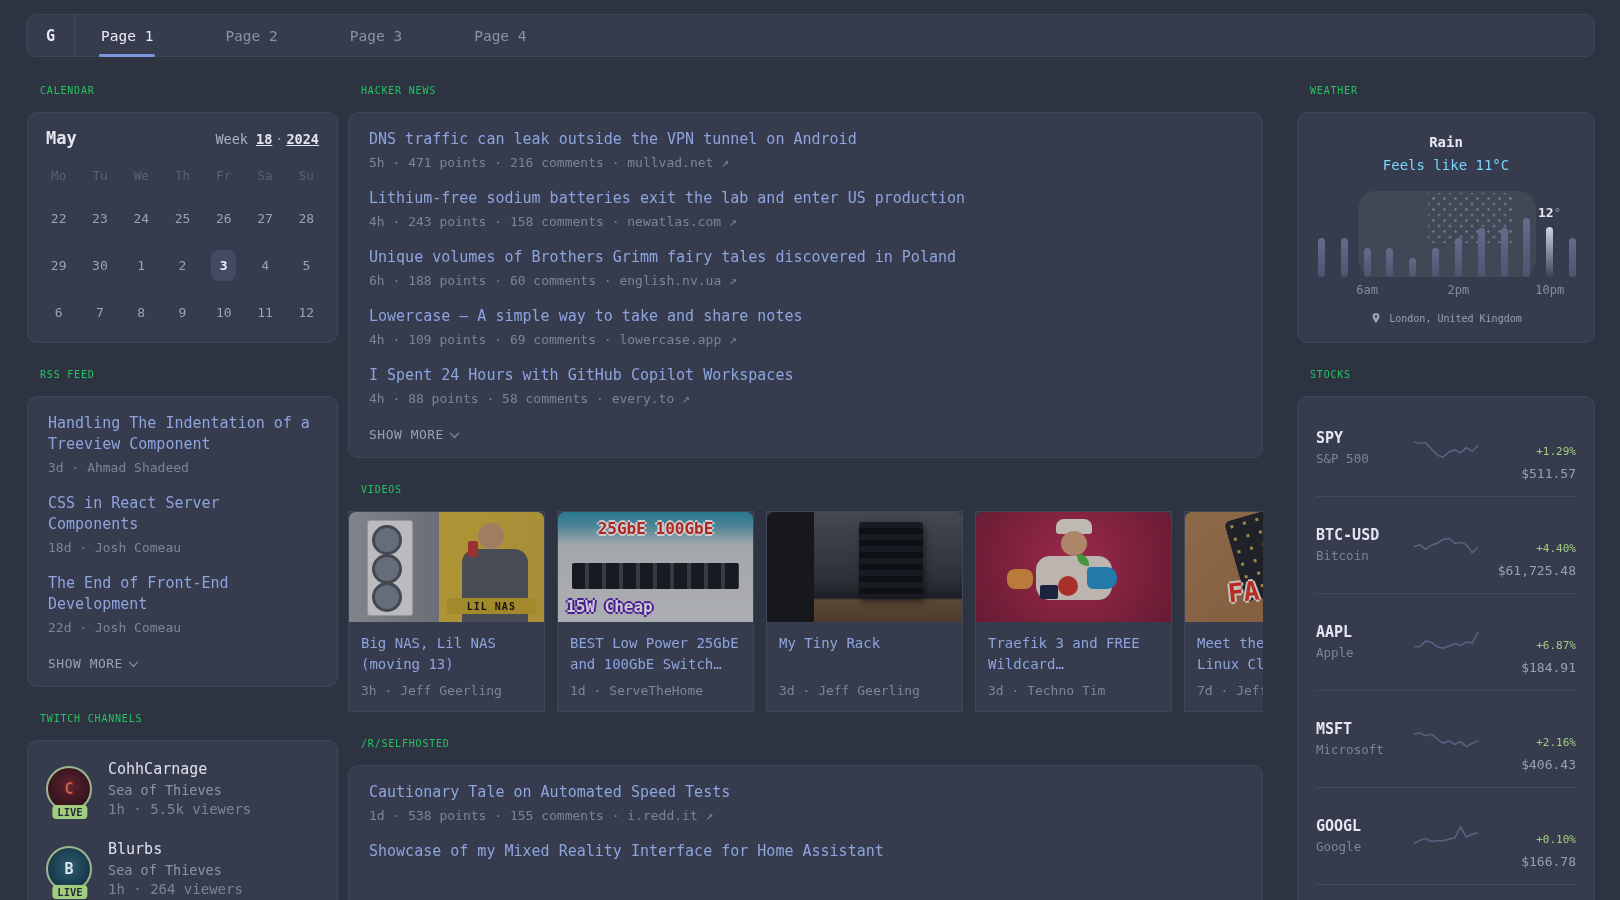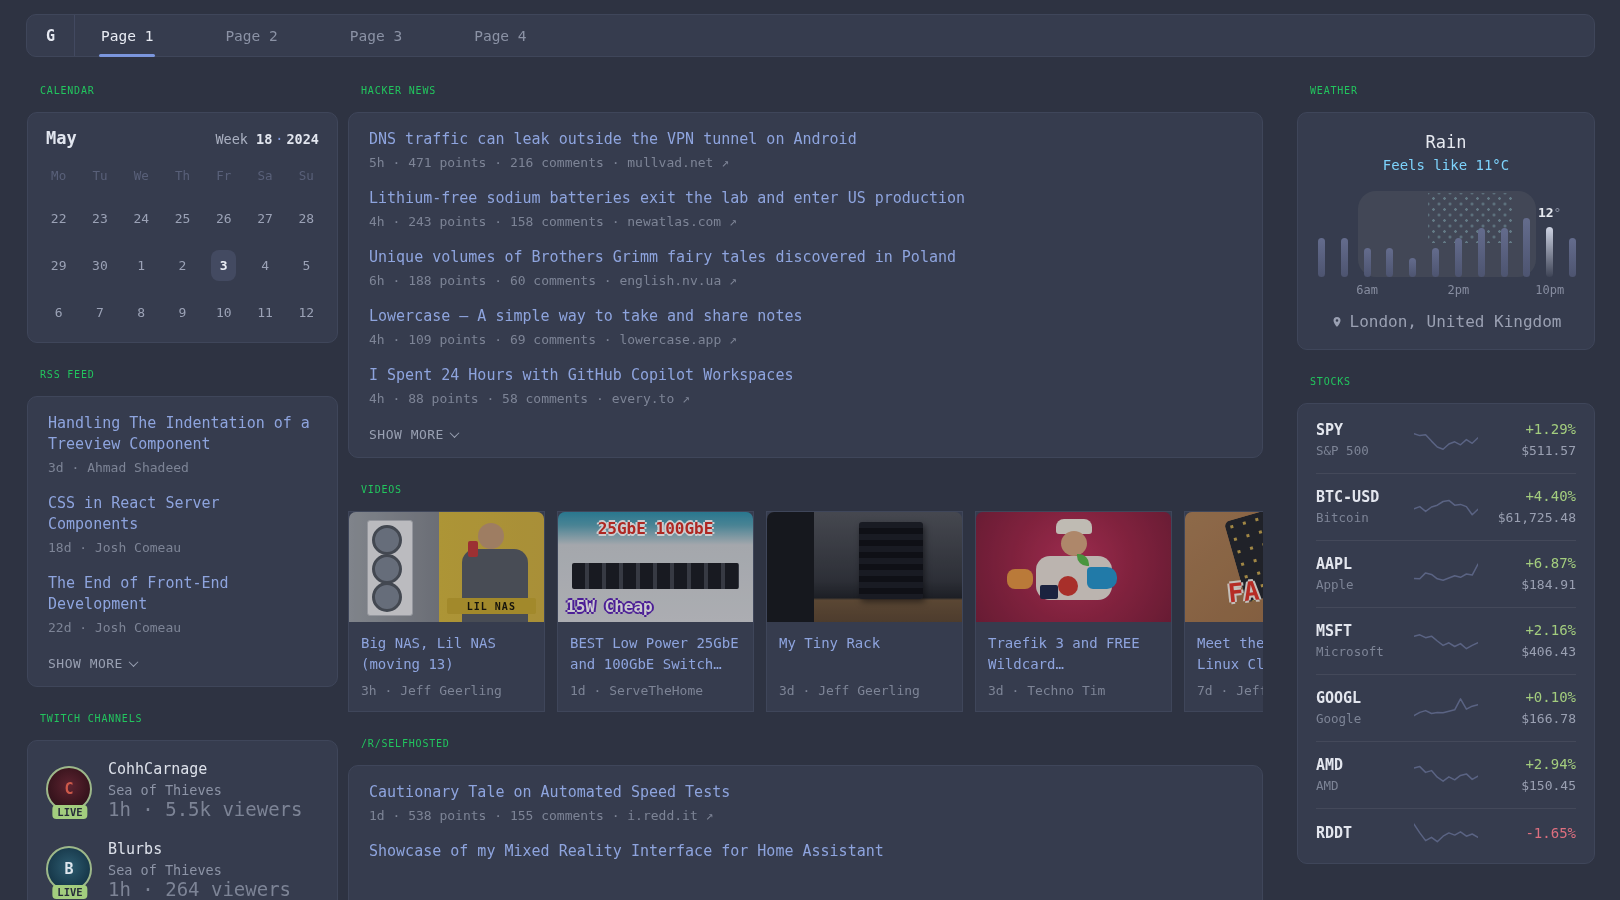--- a/index.html
+++ b/index.html
@@ -25,21 +25,21 @@
   #col-left{position:absolute;left:27px;top:85px;width:311px;}
   #col-mid{position:absolute;left:348px;top:85px;width:915px;}
   #col-right{position:absolute;left:1297px;top:85px;width:298px;}
   .gap-sec{margin-top:26px;}
 
   
   #calendar{padding:15px 18px 14px;}
   .cal-head{display:flex;justify-content:space-between;align-items:baseline;}
   .cal-month{font-size:17px;font-weight:700;color:#e2e6ef;}
   .cal-week{font-size:13.5px;color:#aab0c1;}
-  .cal-week b{color:#e2e6ef;font-weight:700;}
+  .cal-week b{color:#e2e6ef;font-weight:700;text-decoration:underline;}
   .cal-week .dot{color:#7b96dd;margin:0 3px;}
   .cal-grid{display:grid;grid-template-columns:repeat(7,1fr);text-align:center;margin-top:16px;gap:16px;}
   .cal-grid.wk span{font-size:12.5px;color:#596079;padding:4px 0;}
   .cal-grid.days span{font-size:13px;color:#9ba2b6;height:31px;line-height:31px;border-radius:8px;}
   .cal-grid.days span.today{background:#434a61;color:#e9ecf3;font-weight:700;}
 
   
   .feed{padding:16px 20px 14px;}
   .feed .item{margin-bottom:16px;}
   .f-title{display:block;color:#8ea4de;font-size:15px;line-height:21px;margin-bottom:3px;cursor:pointer;}
@@ -55,21 +55,21 @@
   .tw-av{position:relative;width:48px;flex:none;margin-right:14px;}
   .avatar{width:42px;height:42px;border-radius:50%;border:2px solid #9db88a;
     display:flex;align-items:center;justify-content:center;font-size:15px;font-weight:700;}
   .av-cohh{background:radial-gradient(circle at 50% 42%,#5d2330 0%,#3a151e 60%,#26111a 100%);color:#cf5a4a;}
   .av-blurbs{background:radial-gradient(circle at 50% 45%,#2d5c70 0%,#17384a 70%);color:#dfe7ee;}
   .av-prime{background:radial-gradient(circle at 50% 35%,#d8a06a 0%,#b06a44 40%,#3a3350 75%,#262b3d 100%);border-color:#68708e;color:transparent;}
   .live-badge{position:absolute;left:50%;transform:translateX(-50%);bottom:-7px;
     background:#a3cd7e;color:#272c3a;font-size:10.5px;font-weight:700;padding:1px 5px;border-radius:4px;}
   .tw-name{font-size:15px;color:#dde1ea;line-height:21px;}
   .tw-game{font-size:13.5px;color:#8d94a6;line-height:20px;}
-  .tw-meta{font-size:19px;color:#7d8496;line-height:19px;}
+  .tw-meta{font-size:14px;color:#7d8496;line-height:19px;}
 
   
   #videos-row{display:flex;overflow:hidden;width:915px;margin-top:16px;}
   .v-card{flex:none;width:195px;margin-right:12px;background:#363c4e;border:1px solid #3f465a;border-radius:0;cursor:pointer;}
   .thumb{position:relative;height:110px;border-radius:7px 7px 0 0;overflow:hidden;}
   .thumb::after{content:"";position:absolute;inset:0;background:rgba(22,25,36,.22);}
   .v-body{padding:11px 12px 13px;}
   .v-title{color:#8ea4de;font-size:14px;line-height:21px;min-height:42px;margin-bottom:8px;white-space:pre-line;}
   .v-meta{font-size:13px;color:#7d8496;}
 
@@ -107,48 +107,48 @@
   .t4-ic5{position:absolute;left:33%;top:66%;width:18px;height:14px;background:#1d2747;border-radius:2px;}
   
   .t5{background:linear-gradient(140deg,#b08154 0%,#9a6c42 100%);}
   .t5-board{position:absolute;right:-12%;top:-14%;width:88%;height:76%;background:#23262b;transform:rotate(-16deg);border-radius:6px;
     background-image:radial-gradient(circle,#c8a74e 1.5px,transparent 1.7px);background-size:13px 13px;}
   .t5-fa{position:absolute;bottom:14%;left:22%;font-size:26px;font-weight:700;color:#e33226;transform:rotate(-6deg);
     text-shadow:-2px 0 0 #f4efe6,2px 0 0 #f4efe6,0 -2px 0 #f4efe6,0 2px 0 #f4efe6;}
 
   
   #weather{padding:18px 20px;}
-  .wx-cond{text-align:center;font-size:17px;font-weight:400;color:#e6e9f0;line-height:22px;}
+  .wx-cond{text-align:center;font-size:14px;font-weight:700;color:#e6e9f0;line-height:22px;}
   .wx-feels{text-align:center;font-size:14px;color:#7dd3fc;line-height:20px;margin-top:2px;}
   #wx-bars{position:relative;width:258px;height:86px;margin:16px auto 0;}
   .wx-daylight{position:absolute;top:0;bottom:0;background:rgba(228,226,204,.07);border-radius:18px;}
   .wx-dots{position:absolute;top:2px;height:50px;
     background-image:radial-gradient(circle,rgba(126,164,172,.55) 1.2px,transparent 1.5px),
                      radial-gradient(circle,rgba(126,164,172,.55) 1.2px,transparent 1.5px);
     background-size:11px 11px;background-position:0 0,5.5px 5.5px;}
   .wx-bar{position:absolute;bottom:0;width:7px;border-radius:4px;background:linear-gradient(#646c8d,#4d5470);}
   .wx-bar.hl{background:linear-gradient(#ced3e3,rgba(206,211,227,.05));}
   .wx-deg{position:absolute;transform:translateX(-50%);font-size:13px;font-weight:700;color:#e6e9f0;white-space:nowrap;}
   .wx-deg i{font-style:normal;font-weight:400;color:#8a90a2;}
   #wx-hours{position:relative;width:258px;height:16px;margin:6px auto 0;}
   #wx-hours span{position:absolute;transform:translateX(-50%);font-size:12px;color:#878da0;top:0;}
-  .wx-loc{display:flex;align-items:center;justify-content:center;margin-top:13px;font-size:16px;color:#9aa0b2;}
+  .wx-loc{display:flex;align-items:center;justify-content:center;margin-top:13px;font-size:10px;color:#9aa0b2;}
   .wx-pin{width:12px;height:12px;margin-right:7px;flex:none;}
 
   
   #stocks{padding:3px 18px;}
   .st-row{display:flex;align-items:center;padding:12px 0 13px;border-top:1px solid rgba(255,255,255,.07);cursor:pointer;}
   .st-row:first-child{border-top:none;}
   .st-left{flex:1 1 0;min-width:0;}
   .st-sym{font-size:15px;font-weight:700;color:#e3e6ee;line-height:20px;}
   .st-name{font-size:12.5px;color:#7d8496;line-height:18px;margin-top:2px;}
   .st-spark{flex:none;width:64px;height:26px;margin:0 6px;}
   .st-spark polyline{fill:none;stroke:#5a6383;stroke-width:1.5;stroke-linejoin:round;stroke-linecap:round;}
   .st-right{flex:1 1 0;text-align:right;}
-  .st-chg{font-size:14px;color:#a3cd7e;line-height:20px;}
+  .st-chg{font-size:11px;color:#a3cd7e;line-height:20px;margin-top:30px;}
   .st-chg.neg{color:#dd6f7f;}
   .st-price{font-size:13px;color:#9aa0b2;line-height:18px;margin-top:3px;}
 </style>
 </head>
 <body>
 
 <nav id="nav" class="card">
   <div class="logo">G</div>
   <div class="tabs">
     <div class="tab active">Page 1</div>

